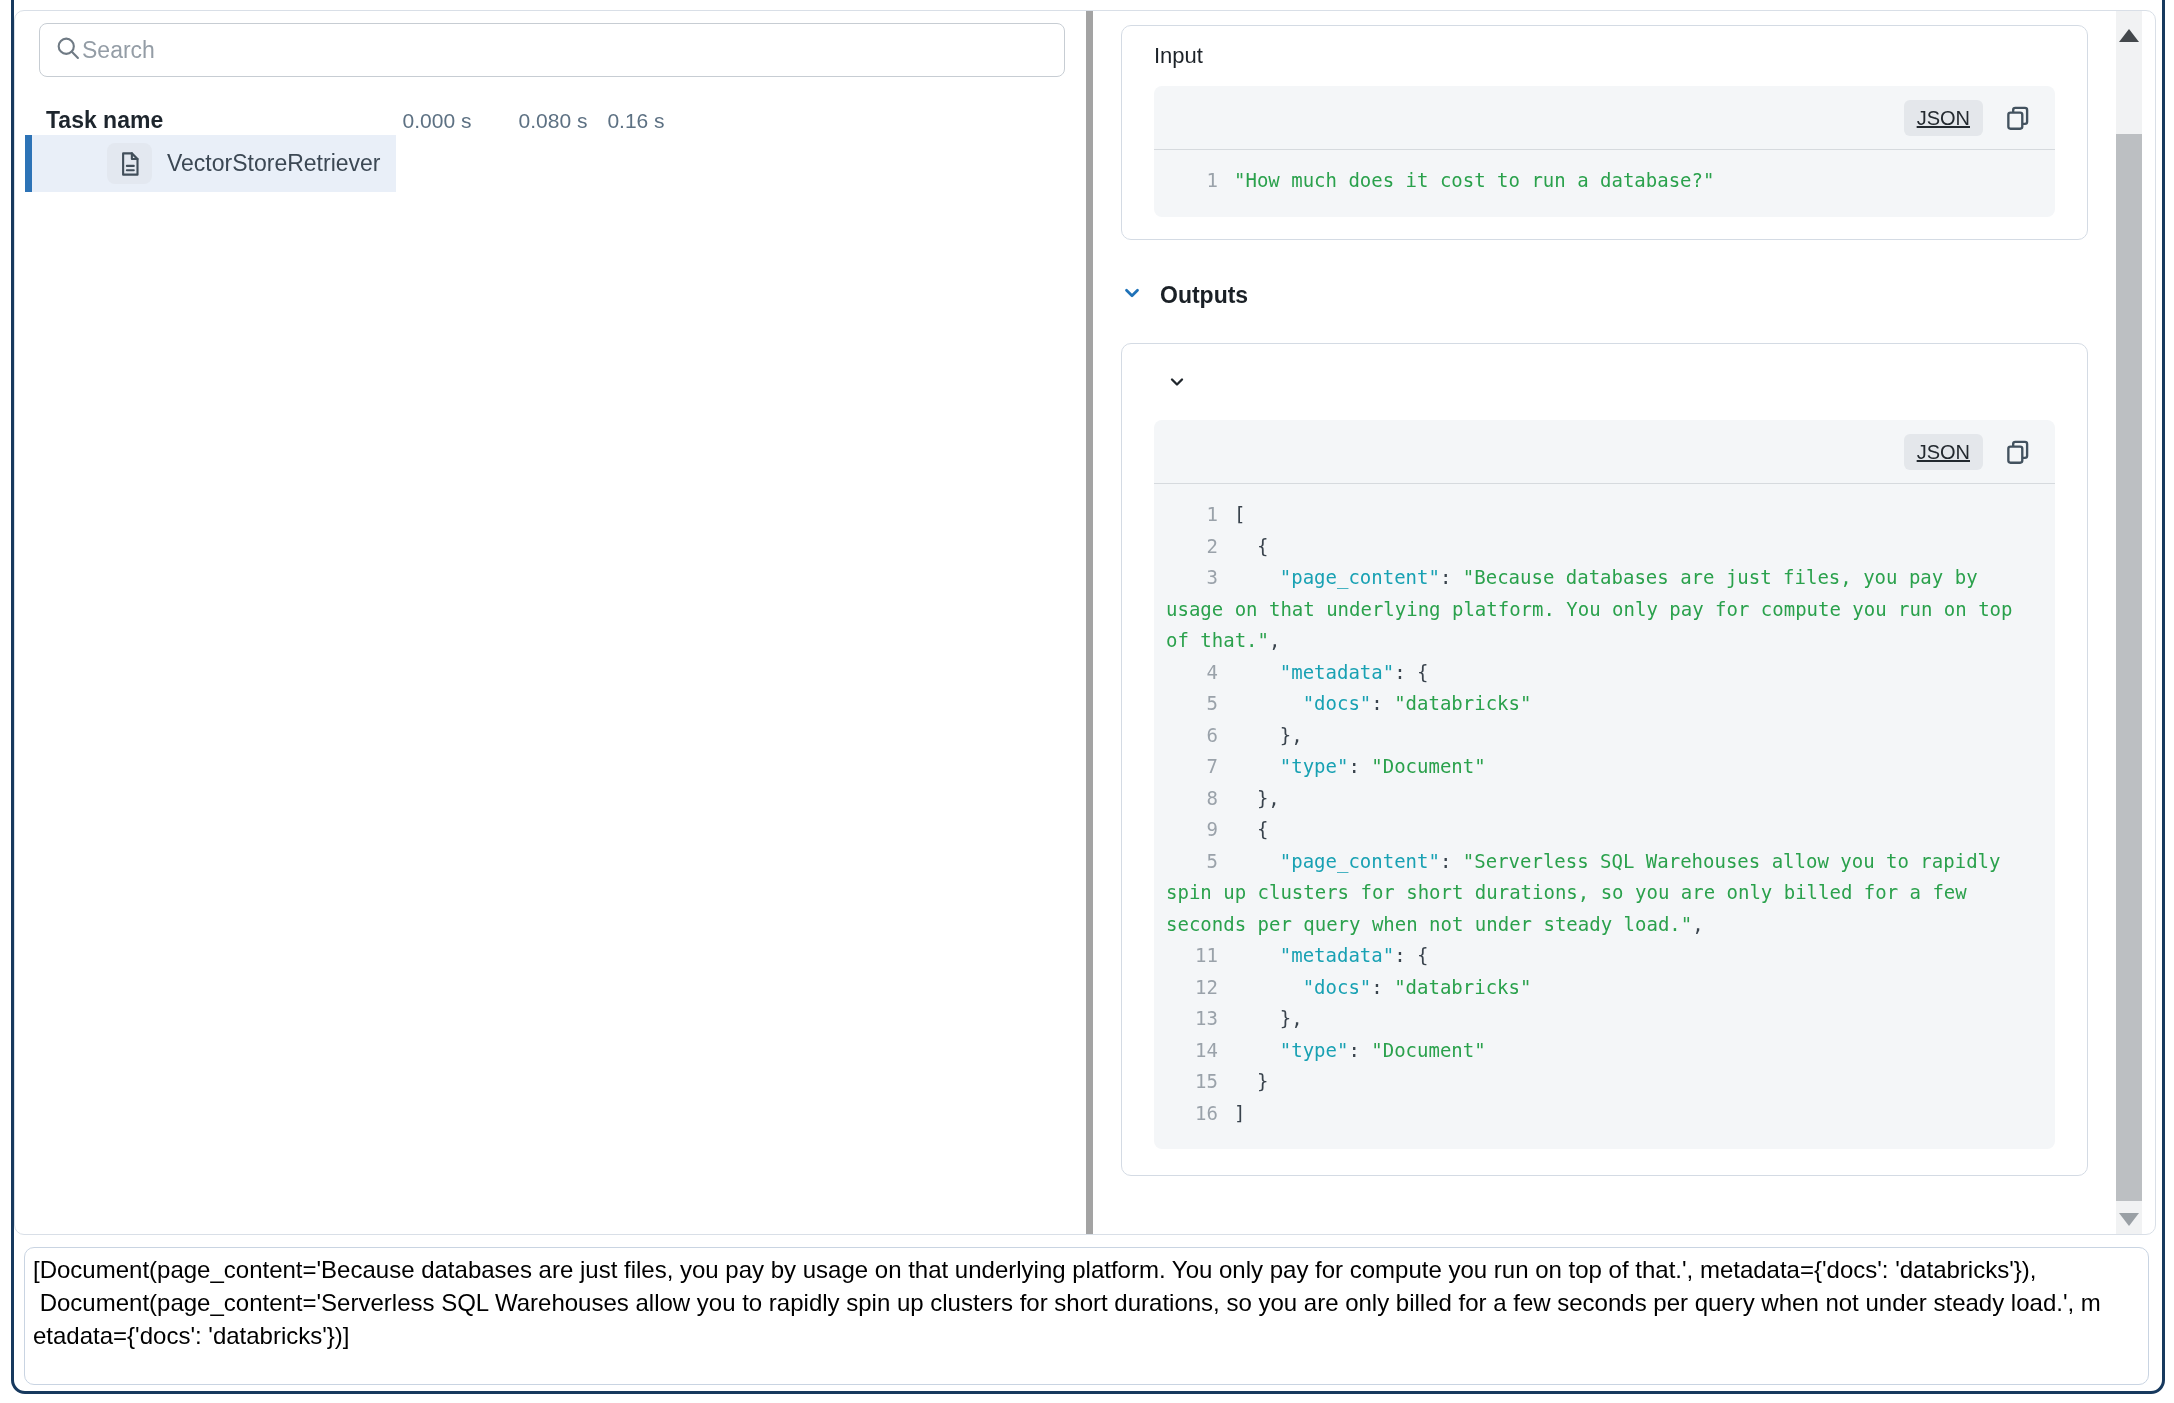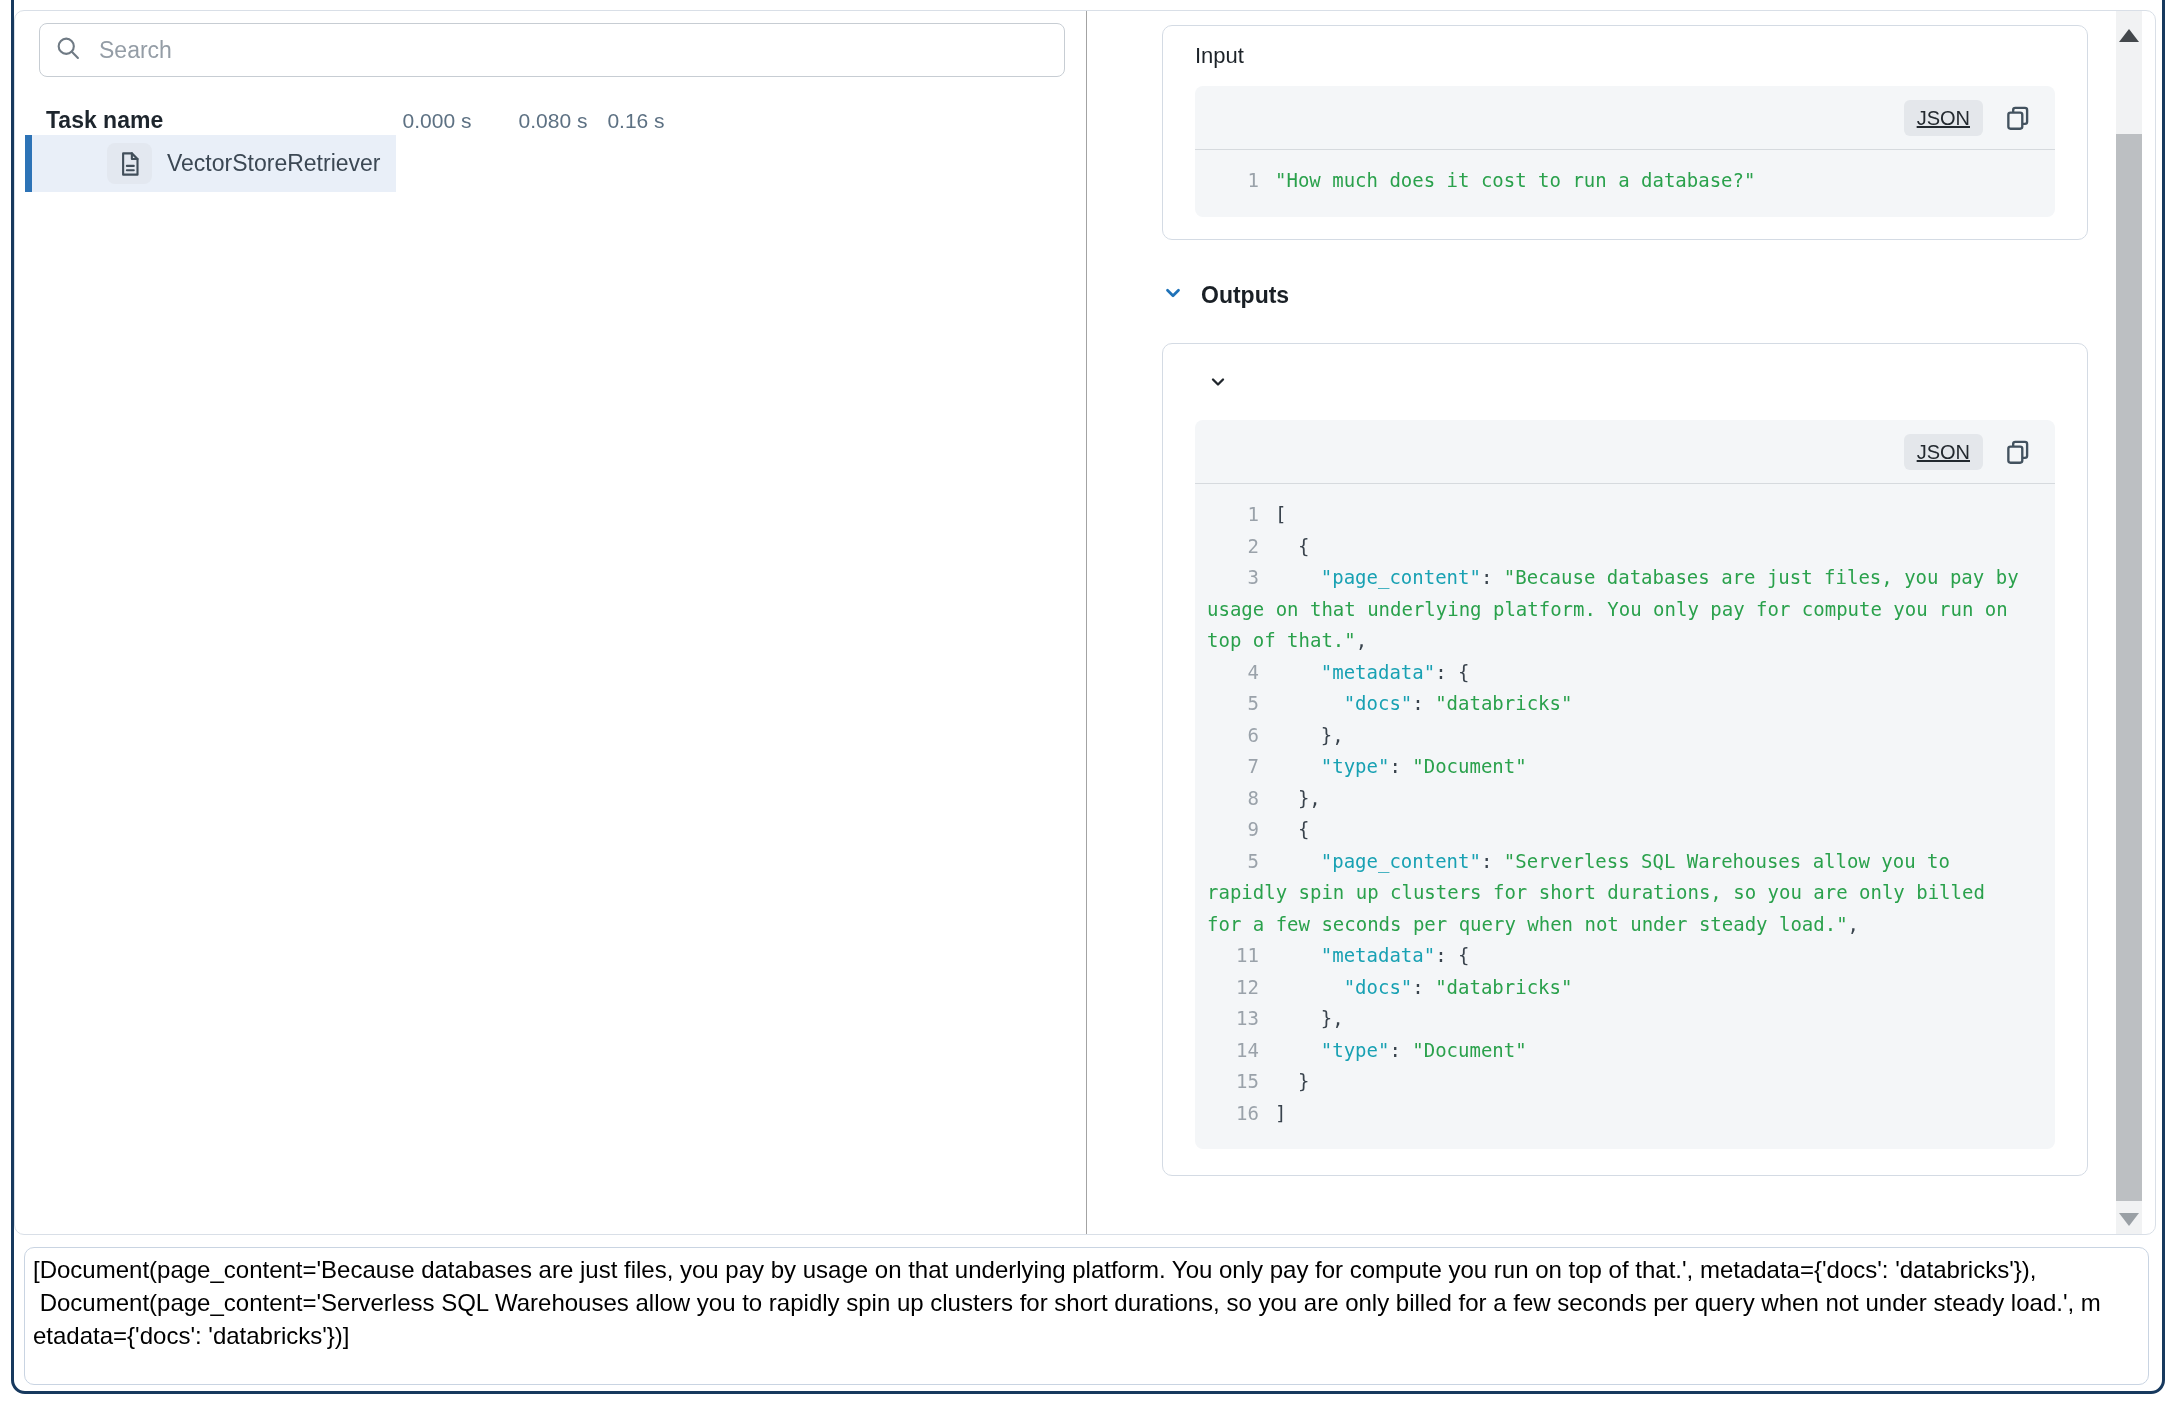--- a/index.html
+++ b/index.html
@@ -20,21 +20,21 @@
     border: 1px solid #d9dfe7; border-radius: 10px; background: #fff;
     display: flex; overflow: hidden;
   }
 
   
   .left-pane { width: 1071px; position: relative; flex: none; }
 
   .search-box {
     position: absolute; left: 24px; top: 12px; width: 1026px; height: 54px;
     border: 1px solid #c7cdd3; border-radius: 8px; background: #fff;
-    display: flex; align-items: center; padding: 0 14px; gap: 17px;
+    display: flex; align-items: center; padding: 0 14px; gap: 0;
   }
   .search-box svg { flex: none; }
   .search-box input {
     border: none; outline: none; flex: 1; font-size: 23px; color: #333;
     font-family: "Liberation Sans", sans-serif; background: transparent;
   }
   .search-box input::placeholder { color: #949da6; }
 
   .table-header { position: absolute; left: 0; top: 88px; width: 100%; height: 46px; }
   .th-task {
@@ -57,21 +57,21 @@
     display: flex; align-items: center; justify-content: center; flex: none;
   }
   .row-label { font-size: 23px; color: #3c4854; white-space: nowrap; }
   .row-timeline { flex: 1; background: #d8e3f0; position: relative; }
   .gridline { position: absolute; top: 0; bottom: 0; width: 2px; background: #f4f8fc; }
   .gl0 { left: 30px; } .gl1 { left: 130px; } .gl2 { left: 230px; }
   .gantt-bar { position: absolute; left: 31px; top: 15px; width: 299px; height: 28px; background: #8094a8; }
   .gantt-duration { position: absolute; left: 338px; top: 0; height: 57px; display: flex; align-items: center; font-size: 21px; color: #2f3c49; }
 
   
-  .right-pane { flex: 1; min-width: 0; border-left: 1px solid #a3a3a3; display: flex; padding-left: 47px; }
+  .right-pane { flex: 1; min-width: 0; border-left: 7px solid #a3a3a3; display: flex; }
   .rp-content { flex: 1; min-width: 0; padding: 14px 28px 0 28px; }
 
   .card { border: 1px solid #d4dbe4; border-radius: 10px; background: #fff; padding: 0 32px; }
   .card-title { font-size: 22px; font-weight: 500; color: #1d2329; margin: 16px 0; line-height: 28px; }
 
   .codeblock { background: #f4f6f8; border-radius: 8px; overflow: hidden; }
   .code-header {
     height: 64px; display: flex; align-items: center; justify-content: flex-end;
     gap: 20px; padding: 0 22px; border-bottom: 1px solid #d6dade;
   }

